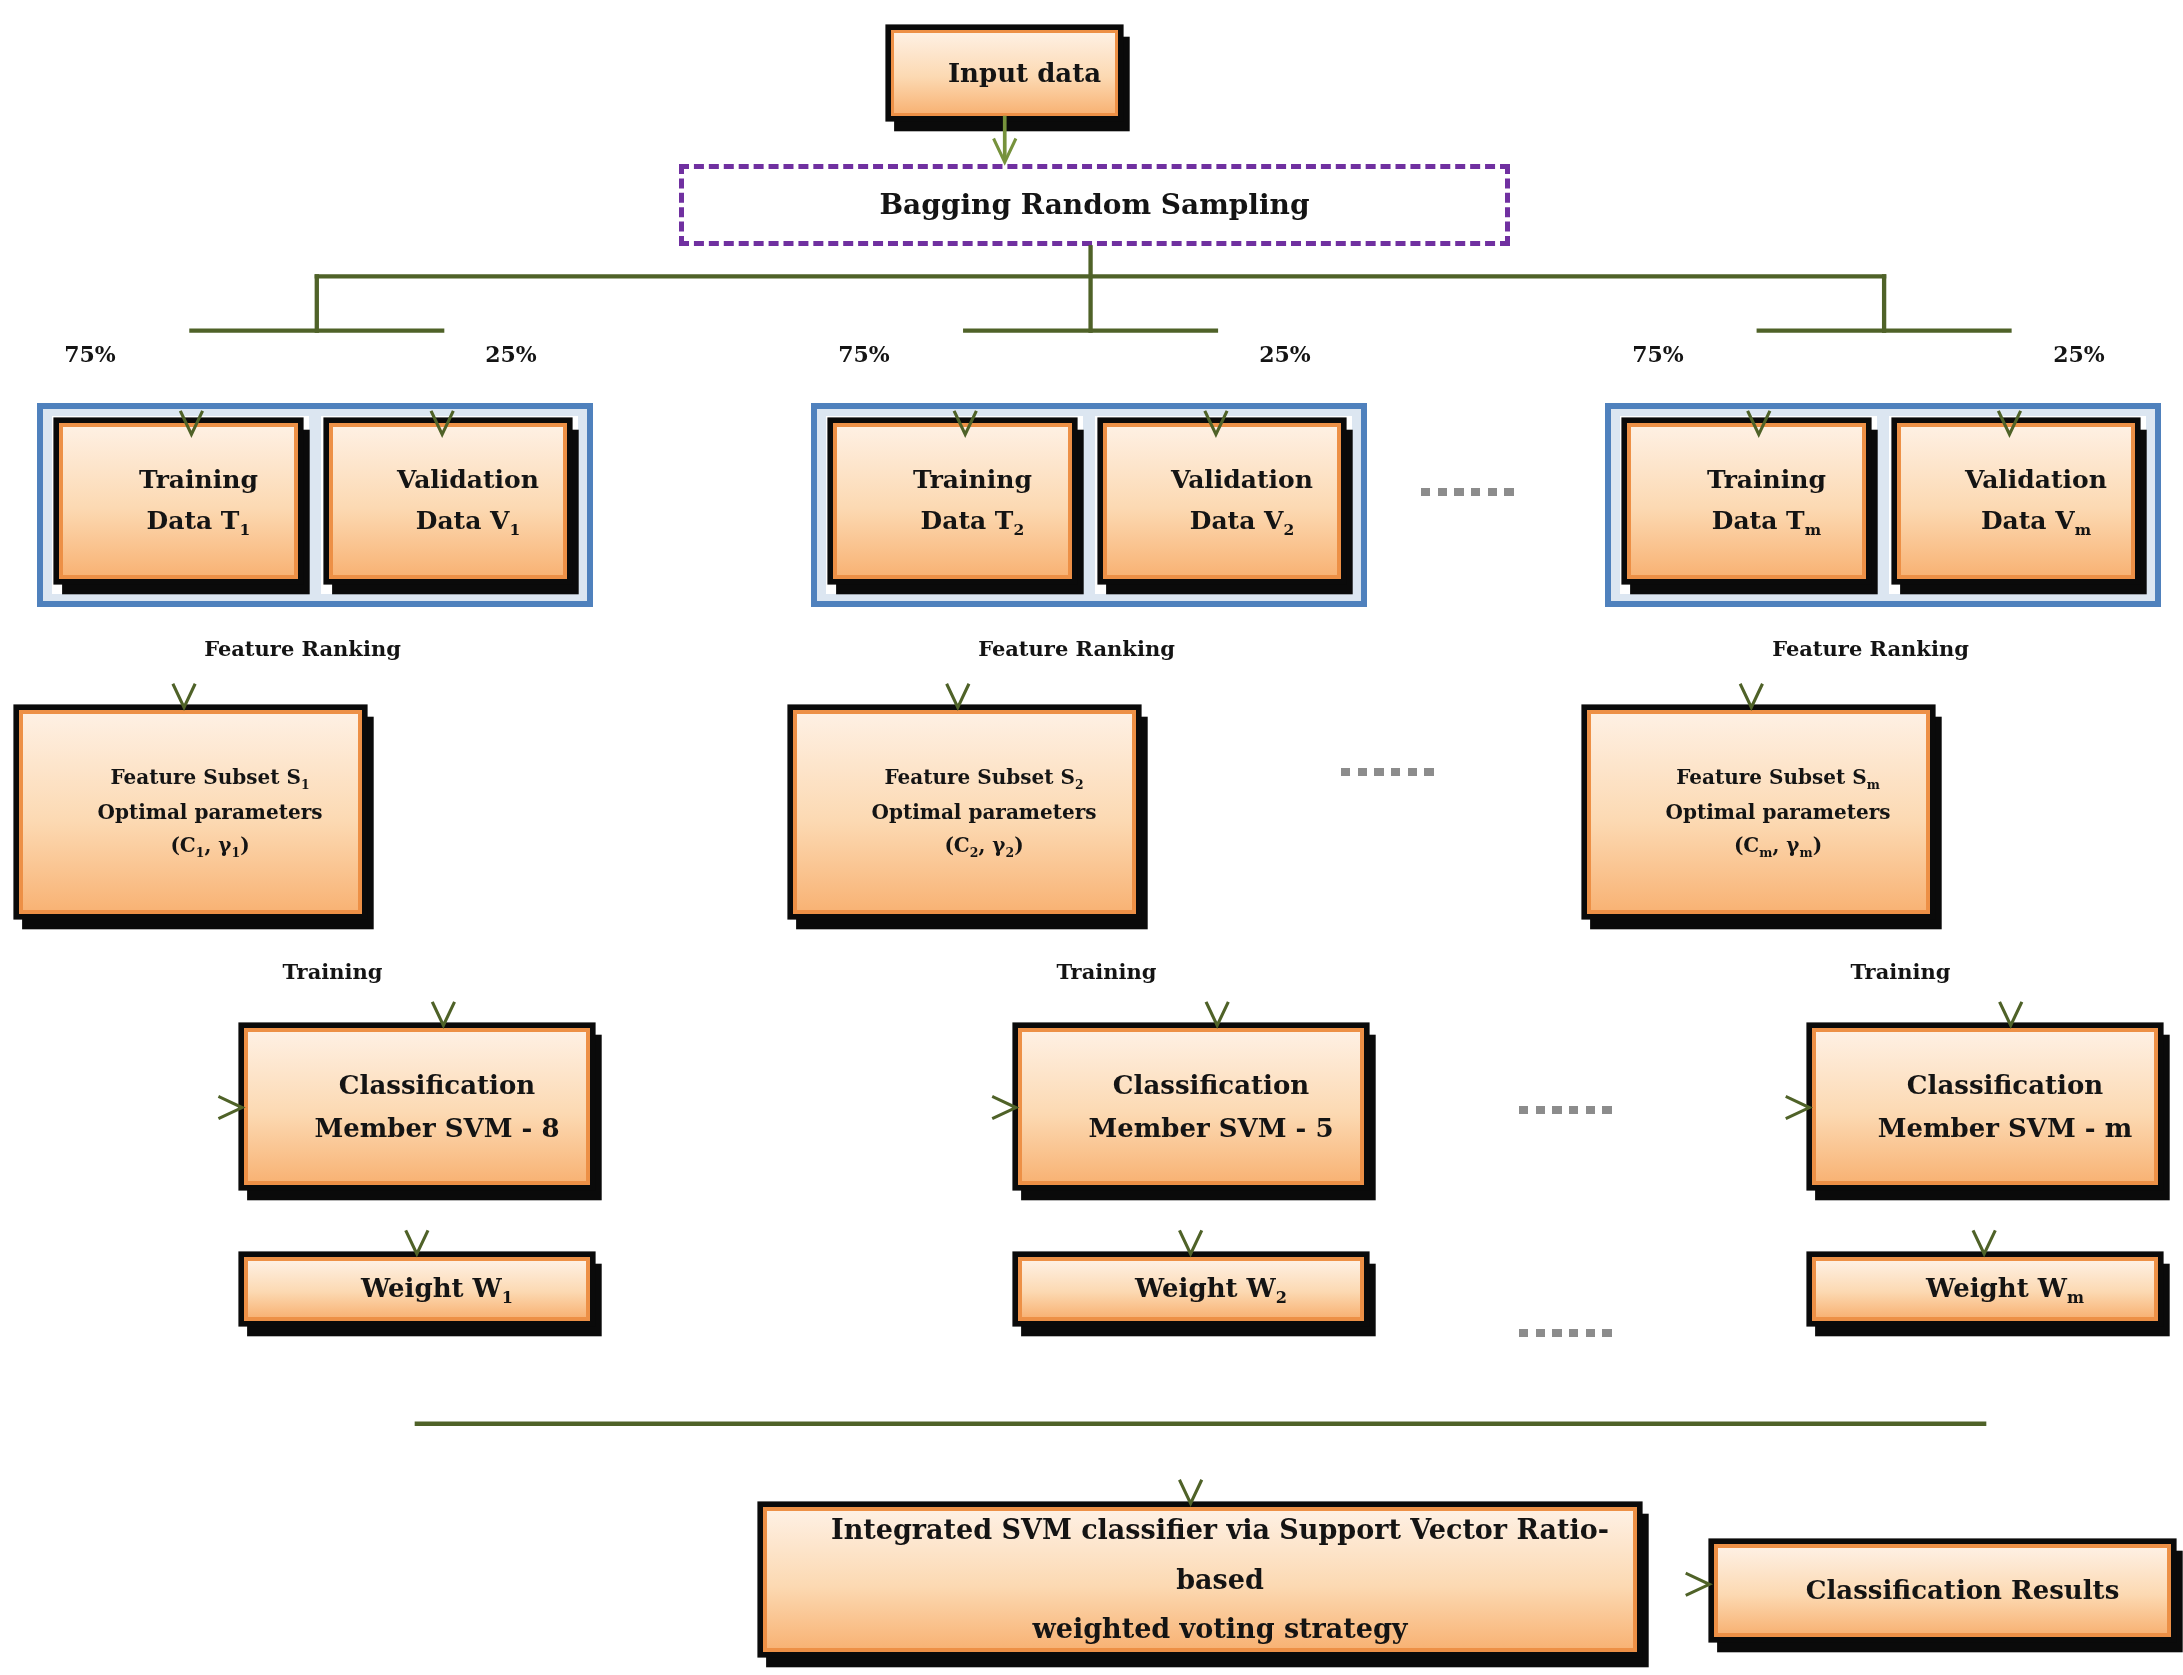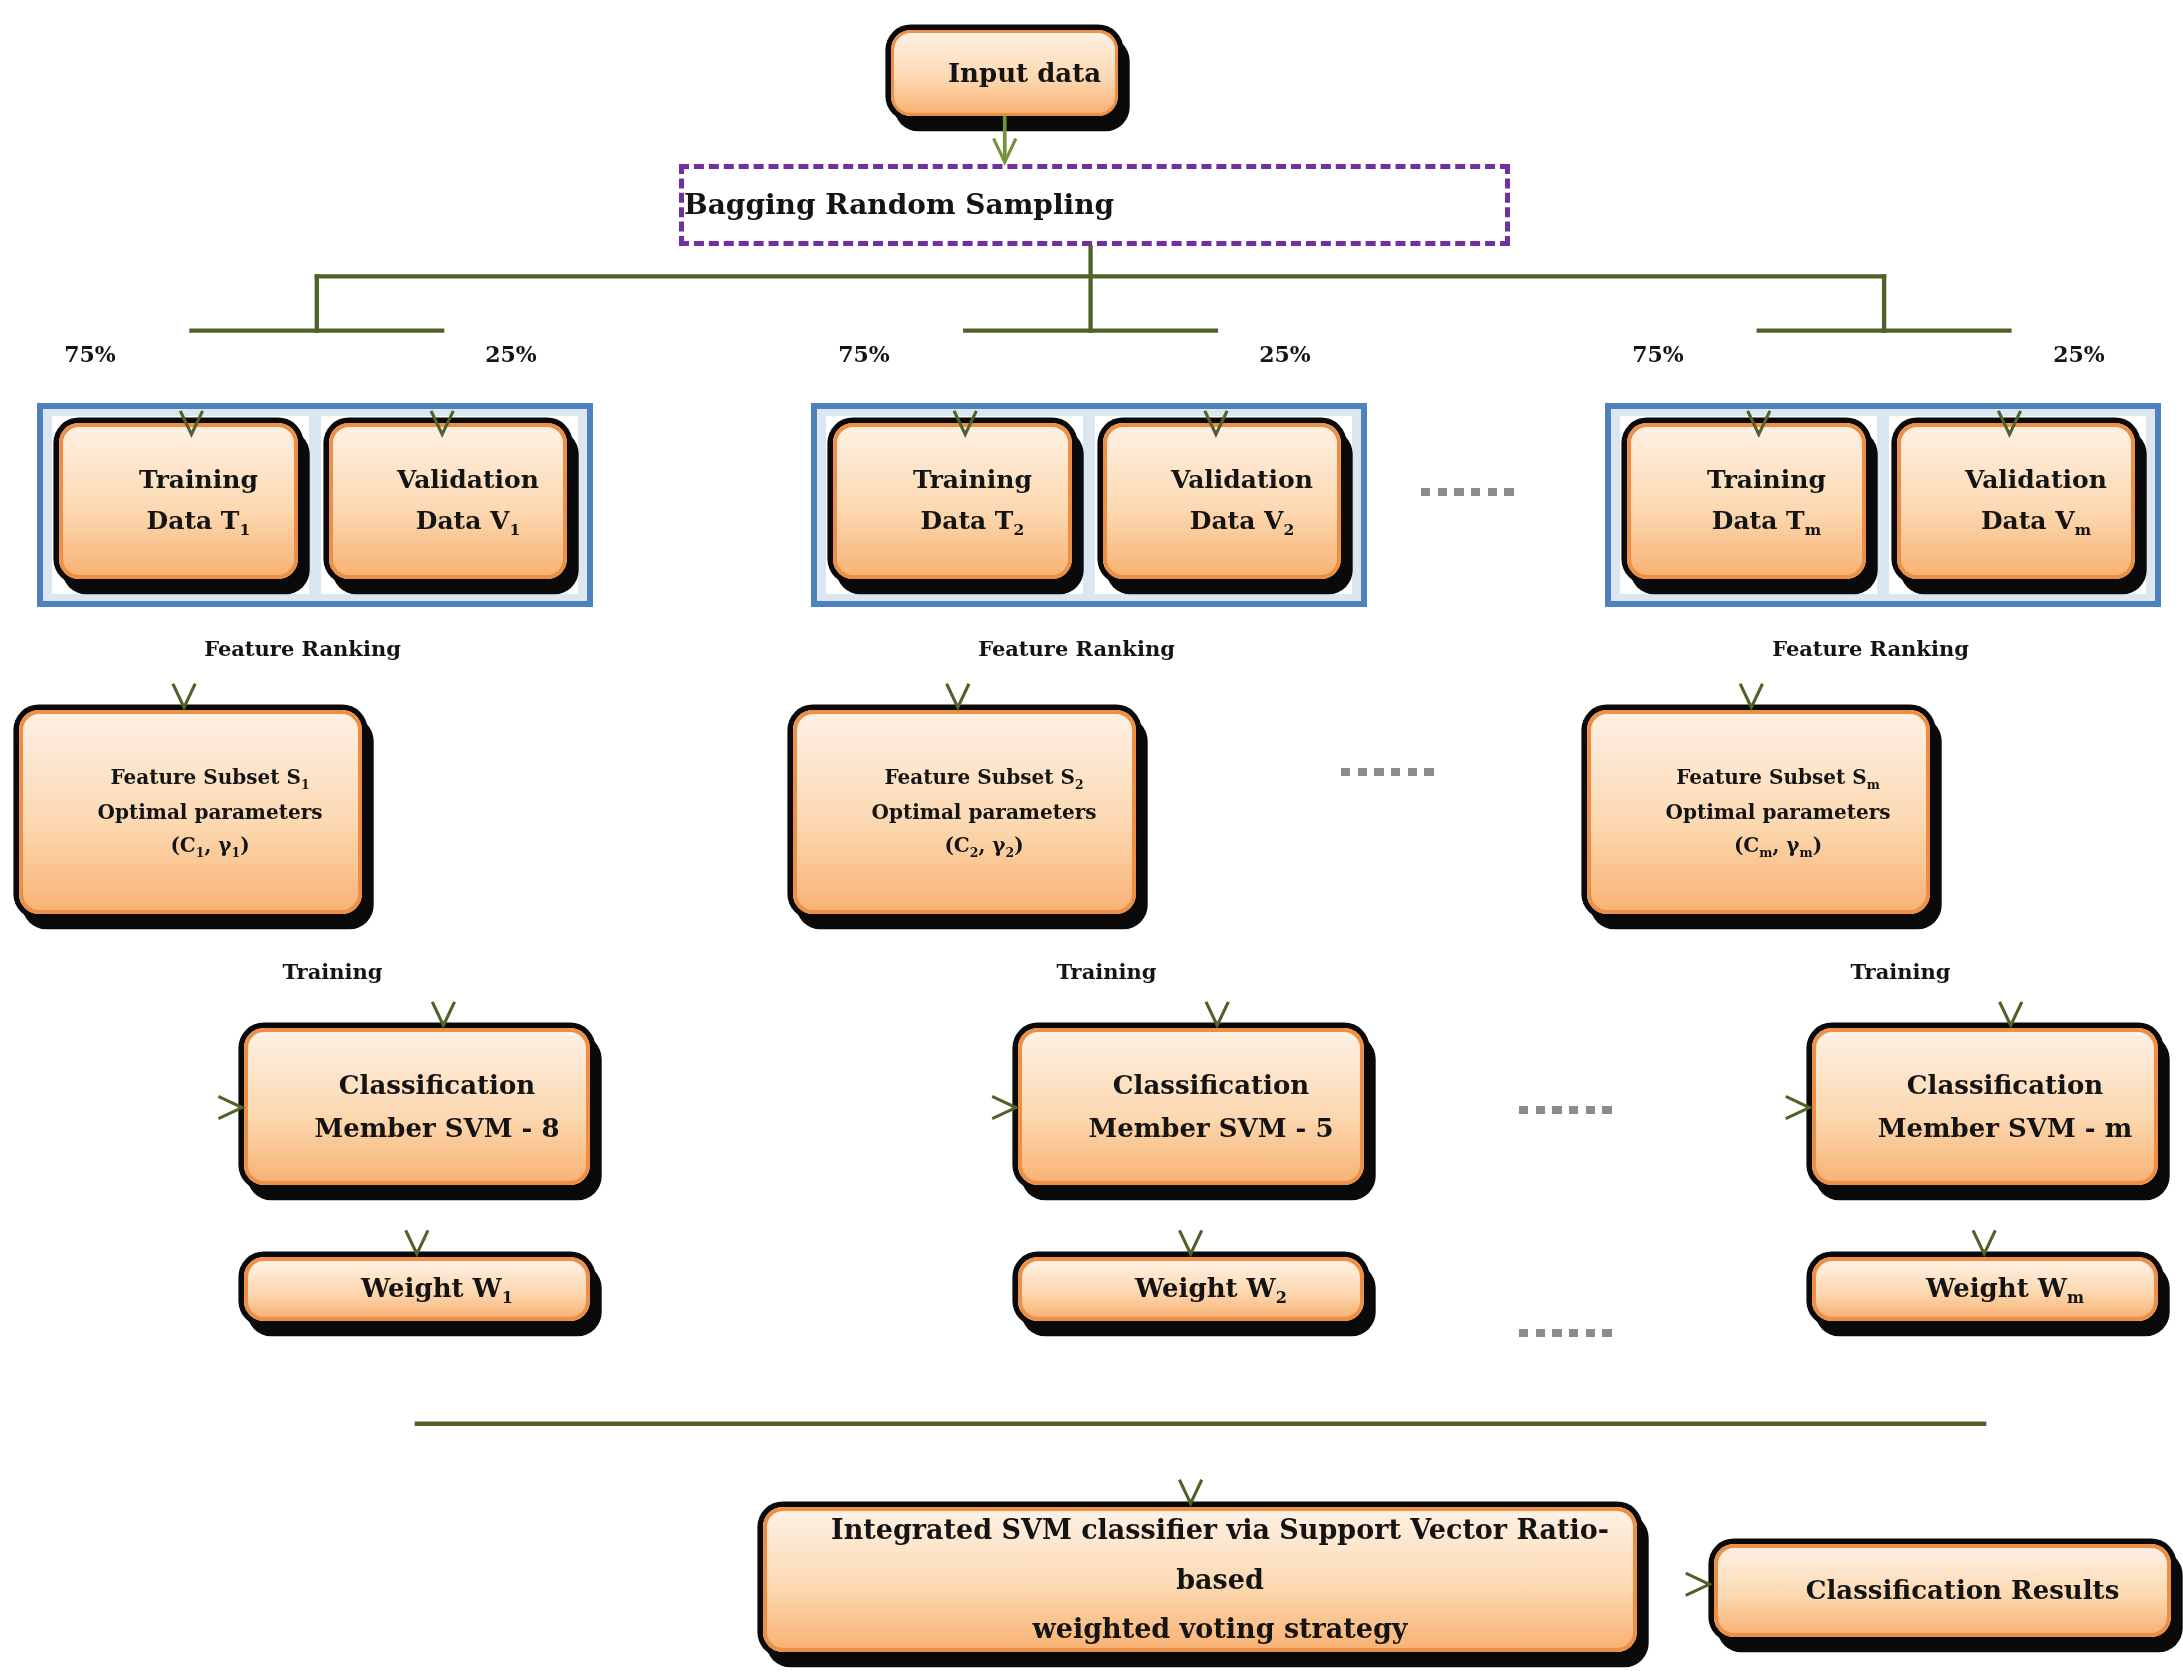--- a/index.html
+++ b/index.html
@@ -1,19 +1,19 @@
 <!DOCTYPE html>
 <html style="font-size:10px"><head>
 <meta charset="utf-8">
 <style>
   html,body{margin:0;padding:0;background:#ffffff;}
   .canvas{position:relative;width:2183px;height:1676px;background:#ffffff;overflow:hidden;
           font-family:"DejaVu Serif","Liberation Serif",serif;color:#141414;}
   
-  .obox{position:absolute;box-sizing:border-box;border:4.3px solid #ED9046;border-radius:20px;
+  .obox{position:absolute;box-sizing:border-box;border:4.3px solid #ED9046;border-radius:0;
         background:linear-gradient(180deg,#FEF0E3 0%,#FCD9B2 55%,#F8B375 100%);
         box-shadow:0 0 0 5.6px #0a0a0a, 7.4px 11px 0 4.3px #0a0a0a;
         display:flex;flex-direction:column;justify-content:center;align-items:center;
         text-align:center;font-weight:bold;z-index:2;padding-left:40px;}
   .box-line{line-height:1.65;}
   sub{font-size:0.62em;}
   
   .column{position:absolute;top:0;left:0;width:611px;height:1676px;z-index:2;}
   .pct{position:absolute;width:68px;text-align:center;font-size:22px;font-weight:bold;top:341px;}
   .pct-left{left:56px;}
@@ -24,21 +24,21 @@
   .tv-box{position:relative;width:100%;height:100%;font-size:25px;}
   .small-label{position:absolute;font-size:21px;font-weight:bold;text-align:center;z-index:2;}
   .feature-ranking{left:185px;top:636px;width:235px;}
   .training-label{left:240px;top:959px;width:185px;}
   .feature-box{left:18.5px;top:710px;width:343px;height:204px;font-size:20px;}
   .cls-box{left:244px;top:1028px;width:346px;height:157px;font-size:26px;}
   .weight-box{left:244px;top:1257px;width:346px;height:64px;font-size:26px;}
   
   .input-box{left:891px;top:30px;width:227px;height:86px;font-size:26px;border-width:3.7px;}
   .bagging-box{position:absolute;left:679px;top:164px;width:831px;height:82px;box-sizing:border-box;
-        border:5px dashed #7030A0;display:flex;align-items:center;justify-content:flex-start;
+        border:5px dashed #7030A0;display:flex;align-items:center;justify-content:center;
         font-size:28px;font-weight:bold;z-index:2;background:#ffffff;}
   .integrated-box{left:763px;top:1507px;width:874px;height:145px;font-size:27px;}
   .integrated-box .box-line{line-height:1.85;}
   .results-box{left:1714px;top:1544px;width:457px;height:93px;font-size:26px;}
   
   .dots{position:absolute;height:8px;z-index:2;
         background:repeating-linear-gradient(90deg,#8C8C8C 0 9.3px,transparent 9.3px 16.7px);}
   .dots-tv{left:1421px;top:488px;width:100px;}
   .dots-feature{left:1341px;top:768px;width:99px;}
   .dots-cls{left:1519px;top:1106px;width:99px;}

